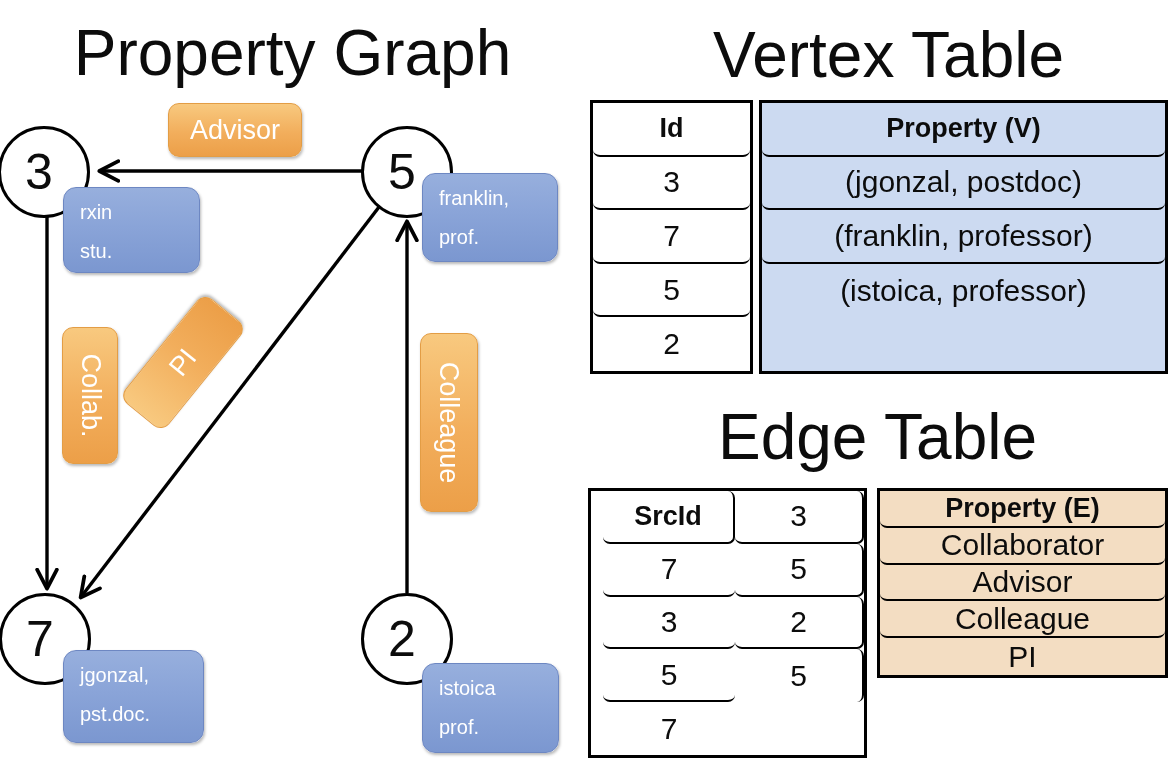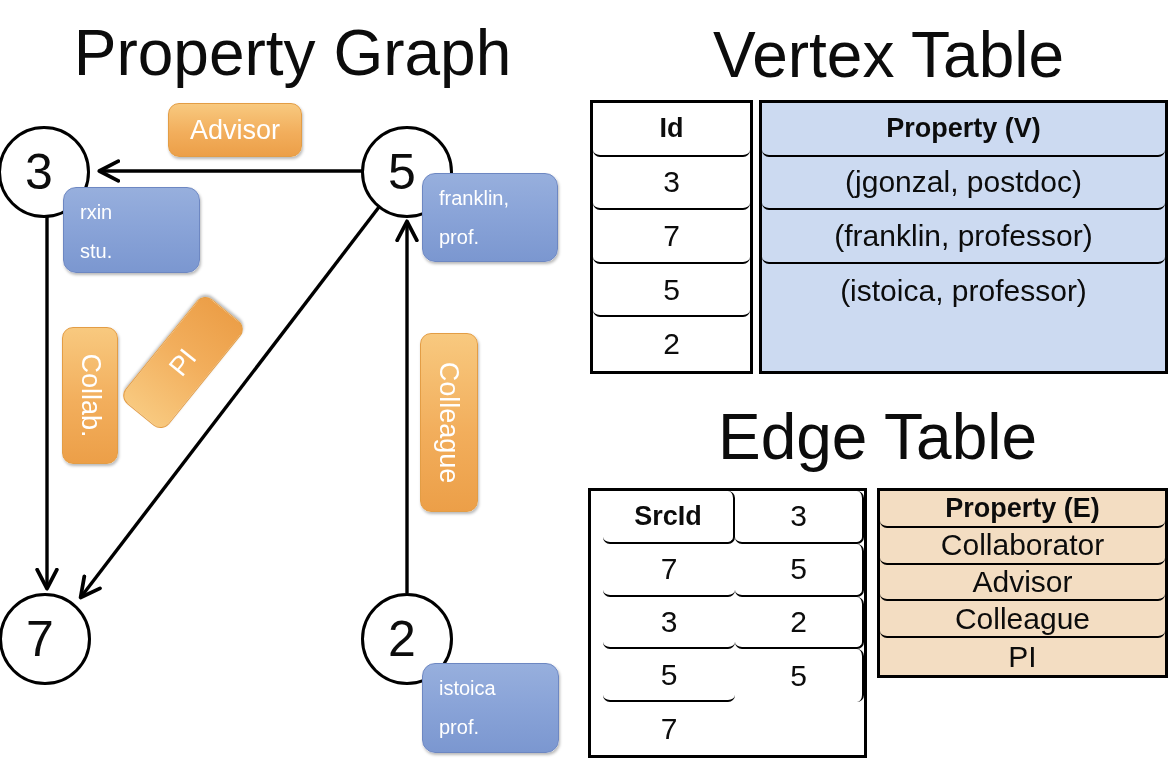--- a/index.html
+++ b/index.html
@@ -98,20 +98,24 @@
   </div>
 
   <div class="bbox" style="left:63px; top:187px; width:137px; height:86px;">
     <span>rxin</span>
     <span>stu.</span>
   </div>
   <div class="bbox" style="left:422px; top:173px; width:136px; height:89px;">
     <span>franklin,</span>
     <span>prof.</span>
   </div>
+  <div class="bbox" style="left:63px; top:650px; width:141px; height:93px;">
+    <span>jgonzal,</span>
+    <span>pst.doc.</span>
+  </div>
   <div class="bbox" style="left:422px; top:663px; width:137px; height:90px;">
     <span>istoica</span>
     <span>prof.</span>
   </div>
 
   <div class="obox" style="left:168px; top:103px; width:134px; height:54px;">
     <span>Advisor</span>
   </div>
   <div class="obox" style="left:62px; top:327px; width:56px; height:137px;">
     <span class="vtext">Collab.</span>

